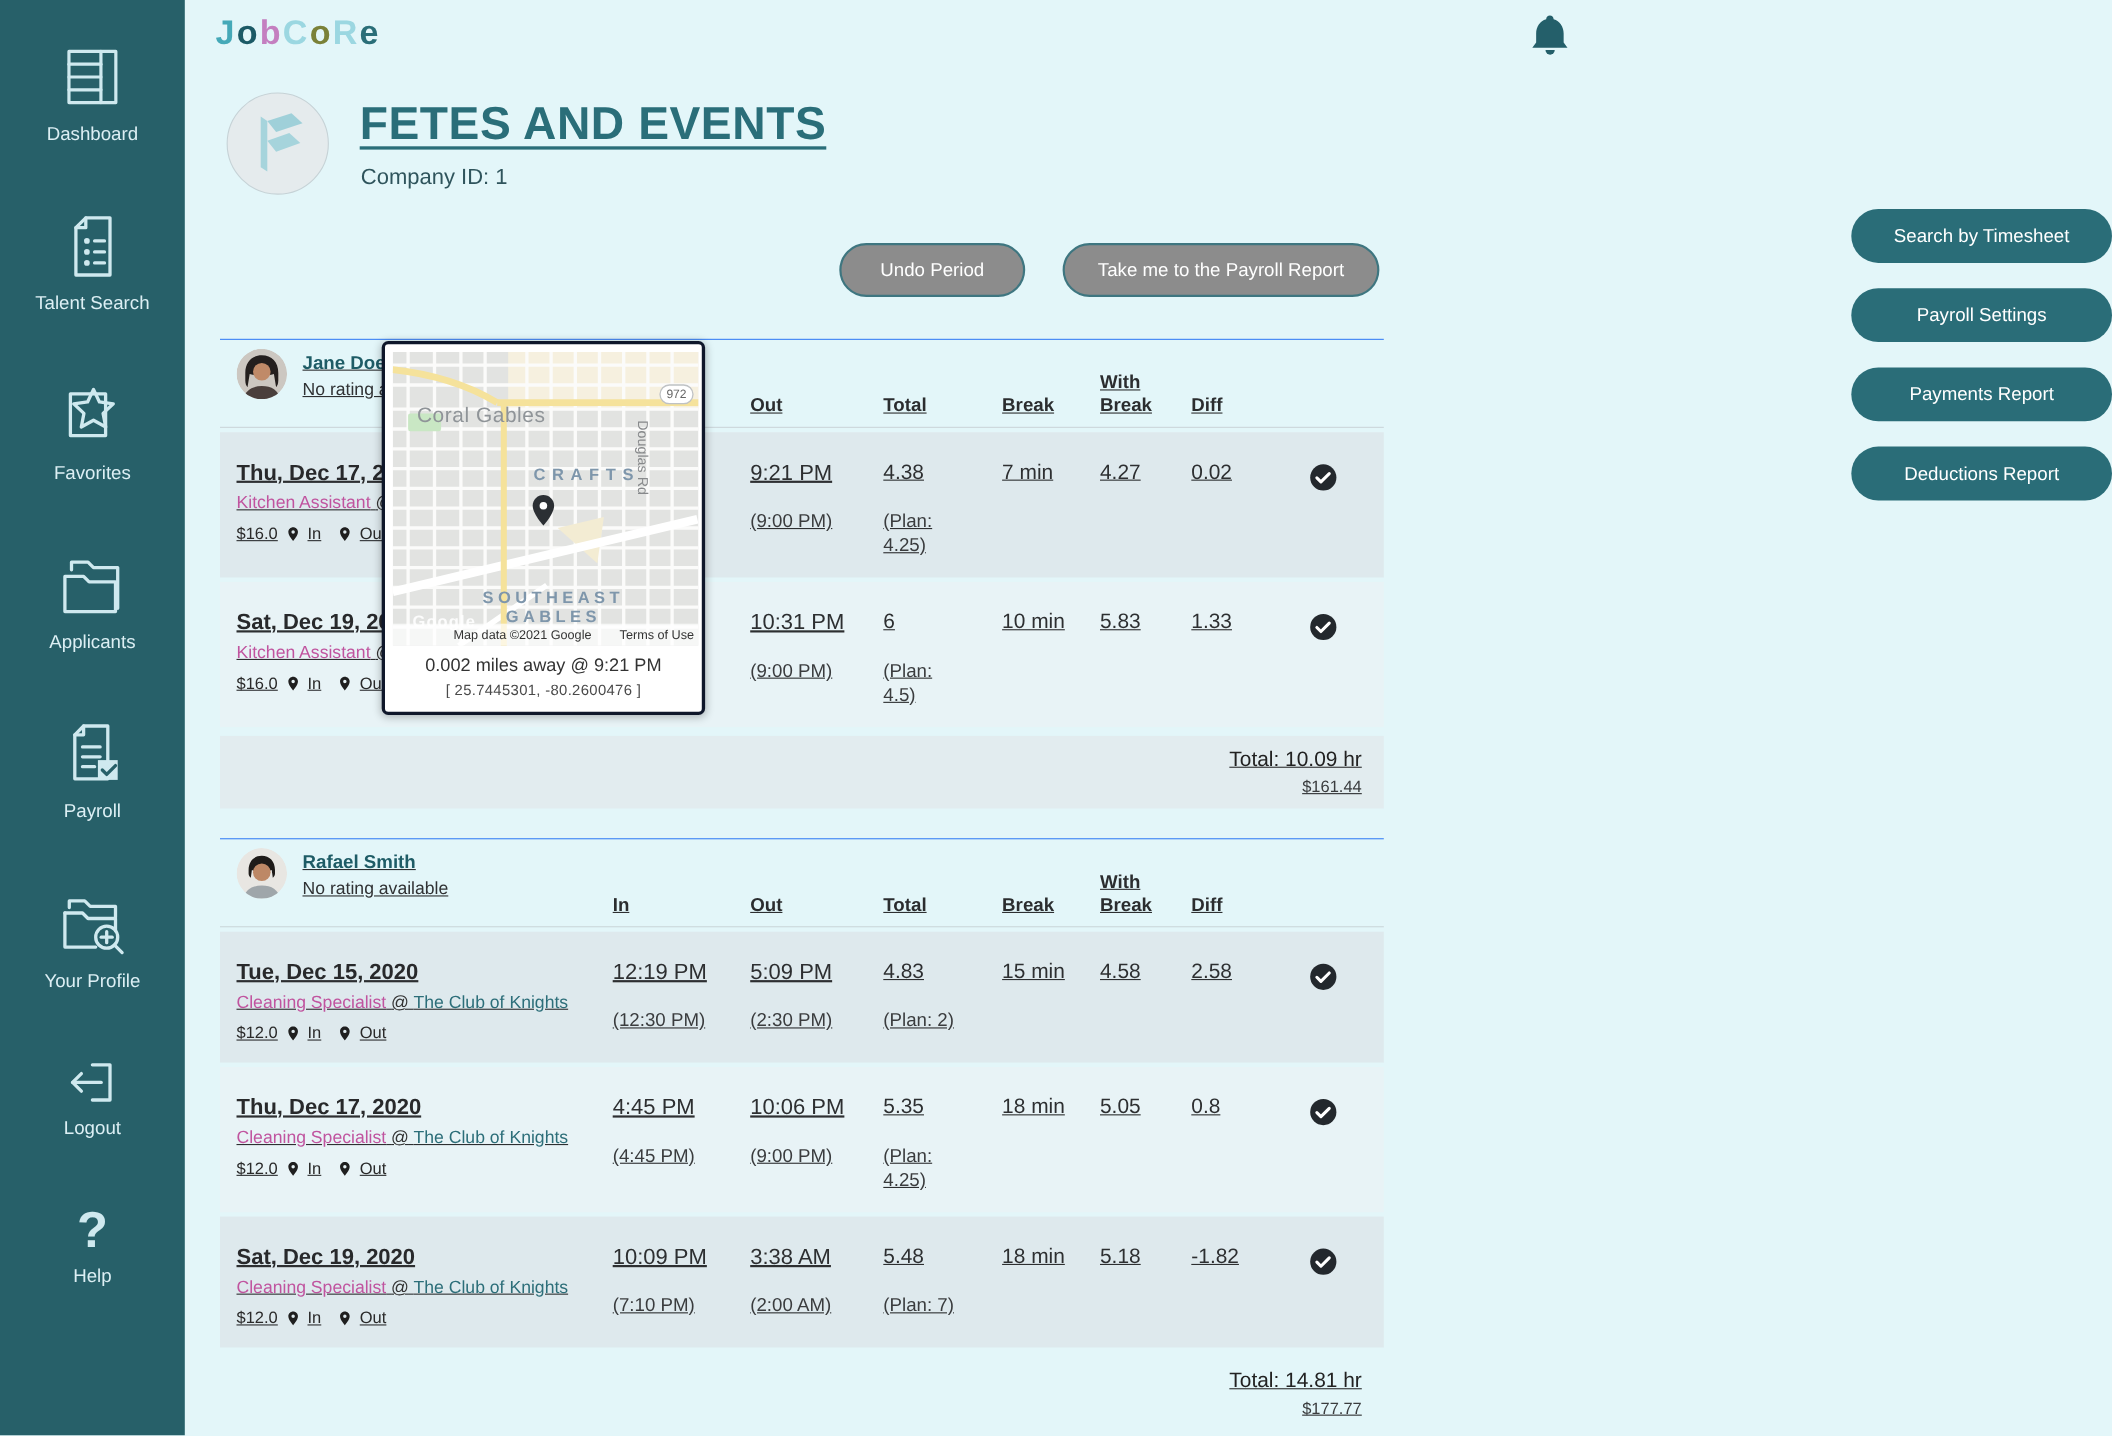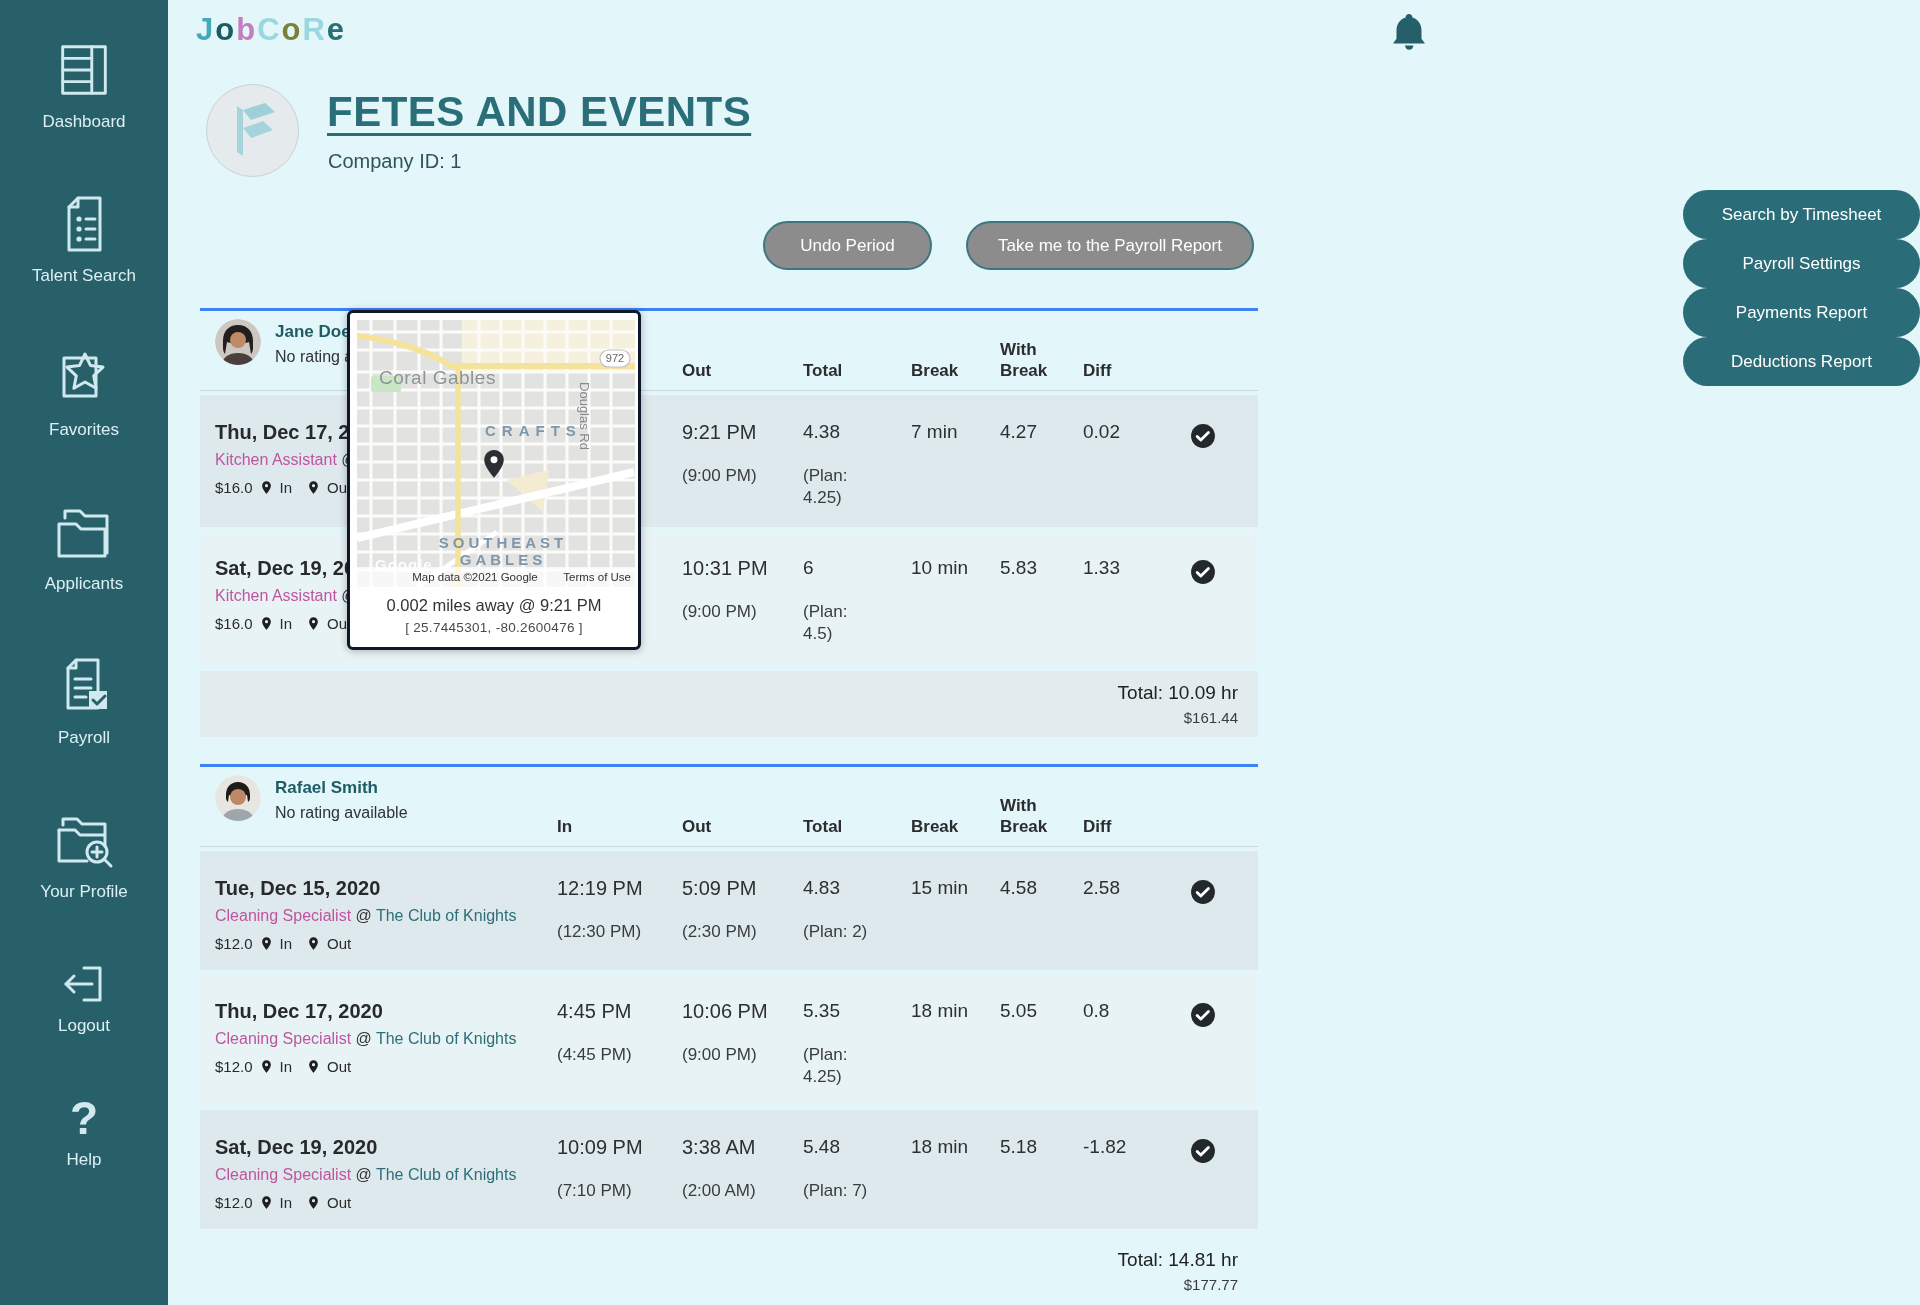--- a/index.html
+++ b/index.html
@@ -22,27 +22,27 @@
                     background:#E5EBED; border:1px solid #C6D2D6; display:flex; align-items:center; justify-content:center; }
   .page-title { position:absolute; left:327px; top:88px; font-size:42px; font-weight:bold; color:#2A6E79;
                 text-decoration:underline; text-decoration-thickness:3px; text-underline-offset:7px; letter-spacing:.5px; cursor:pointer; }
   .company-id { position:absolute; left:328px; top:150px; font-size:20px; color:#2F545C; }
 
   .btn-gray { position:absolute; top:221px; height:49px; border-radius:25px; background:#8C8C8C;
               border:2px solid #3E7680; color:#fff; font-size:17px; display:flex; align-items:center; justify-content:center; cursor:pointer; }
   .btn-undo { left:763px; width:169px; }
   .btn-payrep { left:966px; width:288px; }
 
-  .side-actions { position:absolute; left:1683px; top:190px; width:237px; display:flex; flex-direction:column; }
+  .side-actions { position:absolute; left:1683px; top:190px; width:237px; display:flex; flex-direction:column; gap:23px; }
   .pill { height:49px; border-radius:26px; background:#2A6D78; color:#fff; font-size:17px;
           display:flex; align-items:center; justify-content:center; cursor:pointer; }
 
   
   .content { position:absolute; left:200px; top:308px; width:1058px; }
-  .section { border-top:3px solid #3b82f6; padding-top:6px; }
+  .section { border-top:1px solid #3b82f6; padding-top:6px;text-decoration:underline; }
   .section + .section { margin-top:27px; }
   .thead, .trow, .totrow { display:grid; grid-template-columns:342px 125px 121px 108px 89px 83px 107px 61px; padding-left:15px; }
   .thead { align-items:end; min-height:74px; border-bottom:1px solid #CBD6DA; padding-bottom:9px; }
   .th { font-size:17px; font-weight:bold; color:#2B2D2F; line-height:21px; }
   .emp-head { display:flex; gap:14px; align-self:start; padding-top:2px; }
   .emp-avatar { width:46px; height:46px; border-radius:50%; overflow:hidden; flex:0 0 46px; }
   .emp-name { font-size:17px; font-weight:bold; color:#1E5C66; padding-top:3px; }
   .emp-rating { font-size:16px; color:#303234; margin-top:6px; }
 
   .trow { min-height:118px; margin-top:4px; padding-top:26px; padding-bottom:18px; }

